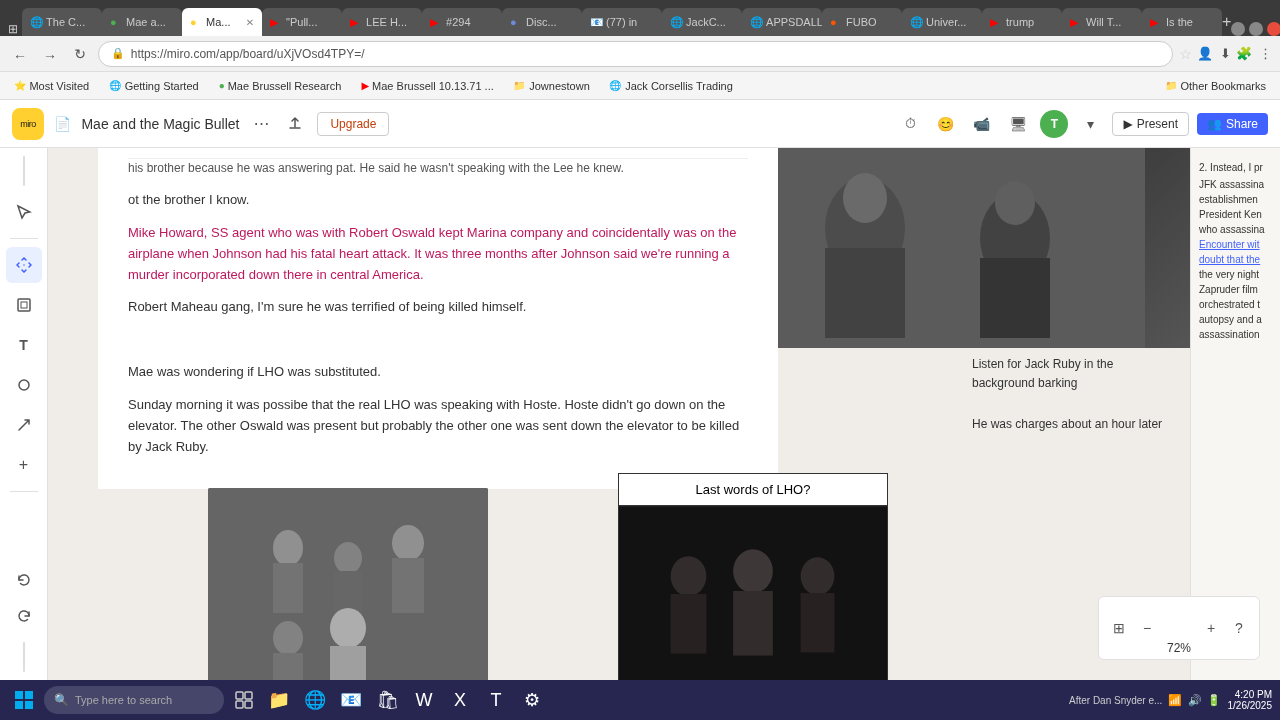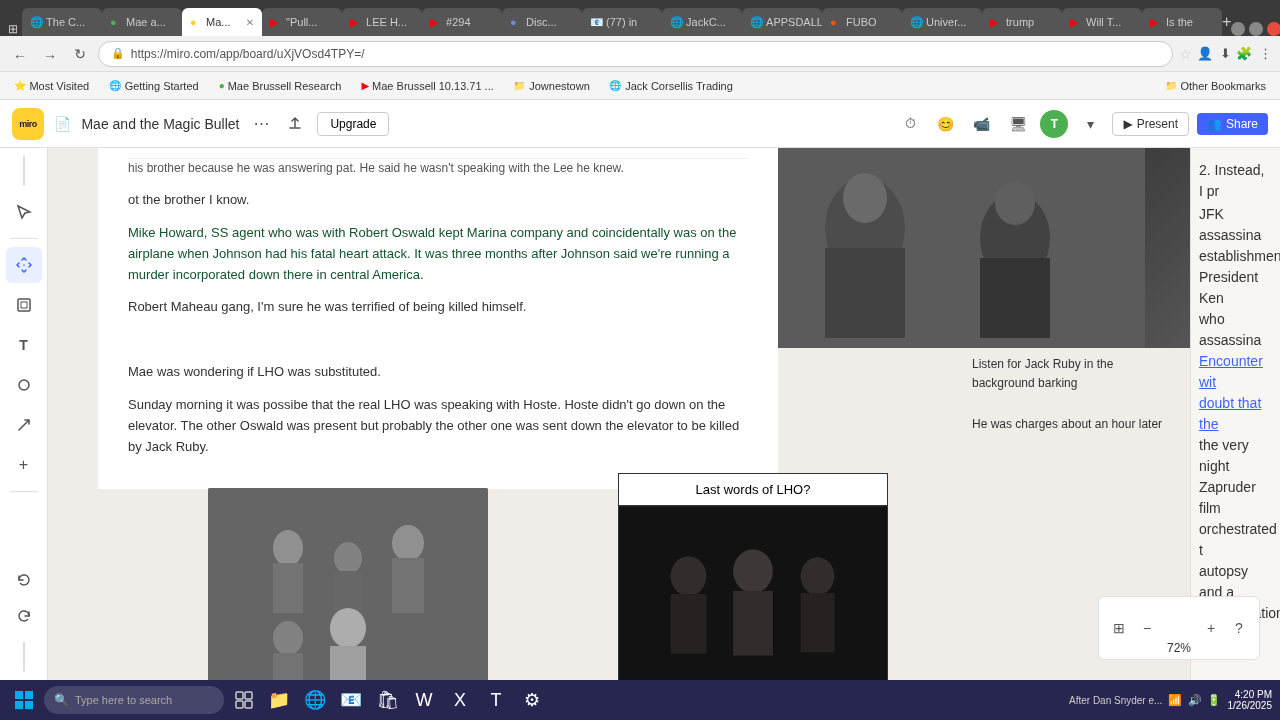--- a/index.html
+++ b/index.html
@@ -142,21 +142,21 @@
       align-items: center;
       gap: 8px;
     }
     .upgrade-btn {
       background: none;
       border: 1px solid #ccc;
       padding: 4px 12px;
       border-radius: 4px;
       font-size: 12px;
       cursor: pointer;
-      color: #000000;
+      color: #c2410c;
     }
     .topbar-icon {
       width: 28px; height: 28px;
       display: flex; align-items: center; justify-content: center;
       border-radius: 4px;
       cursor: pointer;
       font-size: 14px;
       color: #555;
     }
     .user-avatar {
@@ -338,21 +338,21 @@
     
     .far-right-panel {
       position: absolute;
       top: 0;
       right: 0;
       width: 90px;
       height: 100%;
       background: #f8f6f2;
       border-left: 1px solid #e0e0e0;
       padding: 12px 8px;
-      font-size: 14px;
+      font-size: 10px;
       color: #333;
       line-height: 1.5;
       overflow: hidden;
     }
 
     .encounter-link {
       color: #4262FF;
       text-decoration: underline;
       cursor: pointer;
     }
@@ -555,21 +555,21 @@
       <span>Other Bookmarks</span>
     </div>
   </div>
 
   <div class="browser-content">
 
     <div class="miro-app">
 
       <div class="miro-topbar">
         <div class="miro-logo">
-          <span style="font-size:9px;font-weight:700;color:#1a1a1a;text-transform:lowercase;letter-spacing:-0.5px;">miro</span>
+          <span style="font-size:9px;font-weight:400;color:#1a1a1a;text-transform:lowercase;letter-spacing:-0.5px;">miro</span>
         </div>
 
         <span style="font-size:14px;color:#555;">📄</span>
         <span class="miro-title">Mae and the Magic Bullet</span>
         <span class="miro-menu-dots">⋯</span>
 
         <div class="upload-icon">
           <svg width="16" height="16" viewBox="0 0 16 16" fill="none" xmlns="http://www.w3.org/2000/svg">
             <path d="M8 2v9M5 5l3-3 3 3" stroke="#555" stroke-width="1.5" stroke-linecap="round" stroke-linejoin="round"></path>
             <path d="M3 12h10" stroke="#555" stroke-width="1.5" stroke-linecap="round"></path>
@@ -670,21 +670,21 @@
                 <rect x="265" y="110" width="70" height="80" fill="#3a3a3a"></rect>
                 <rect x="0" y="0" width="430" height="200" fill="rgba(0,0,0,0.1)"></rect>
               </svg>
             </div>
           </div>
 
 
           <div class="main-text-panel" style="top: -10px; max-height: 640px;">
             <p style="font-size:12px;color:#555;border-top:1px solid #eee;">his brother because he was answering pat. He said he wasn't speaking with the Lee he knew.</p>
             <p style="font-size:13px;color:#333;">ot the brother I know.</p>
-            <p style="font-size:13px;color:#14532d;">Mike Howard, SS agent who was with Robert Oswald kept Marina company and coincidentally  was on the airplane when Johnson had his fatal heart attack.  It was three months after Johnson said we're running a murder incorporated down there in central America.</p>
+            <p style="font-size:13px;color:#be185d;">Mike Howard, SS agent who was with Robert Oswald kept Marina company and coincidentally  was on the airplane when Johnson had his fatal heart attack.  It was three months after Johnson said we're running a murder incorporated down there in central America.</p>
             <p style="font-size:13px;color:#333;">Robert Maheau gang, I'm sure he was terrified of being killed himself.</p>
             <div style="height:20px;"></div>
             <p style="font-size:13px;color:#333;margin-top:12px;">Mae was wondering if LHO was substituted.</p>
             <p style="font-size:13px;color:#333;">Sunday morning it was possibe that the real LHO was speaking with Hoste. Hoste didn't go down on the elevator.  The other Oswald was present but probably the other one was sent down the elevator to be killed by Jack Ruby.</p>
           </div>
 
           <div class="image-oswald">
             <div class="image-bw-content">
               <svg width="100%" height="100%" viewBox="0 0 280 275" xmlns="http://www.w3.org/2000/svg">
                 <rect width="280" height="275" fill="#777"></rect>

